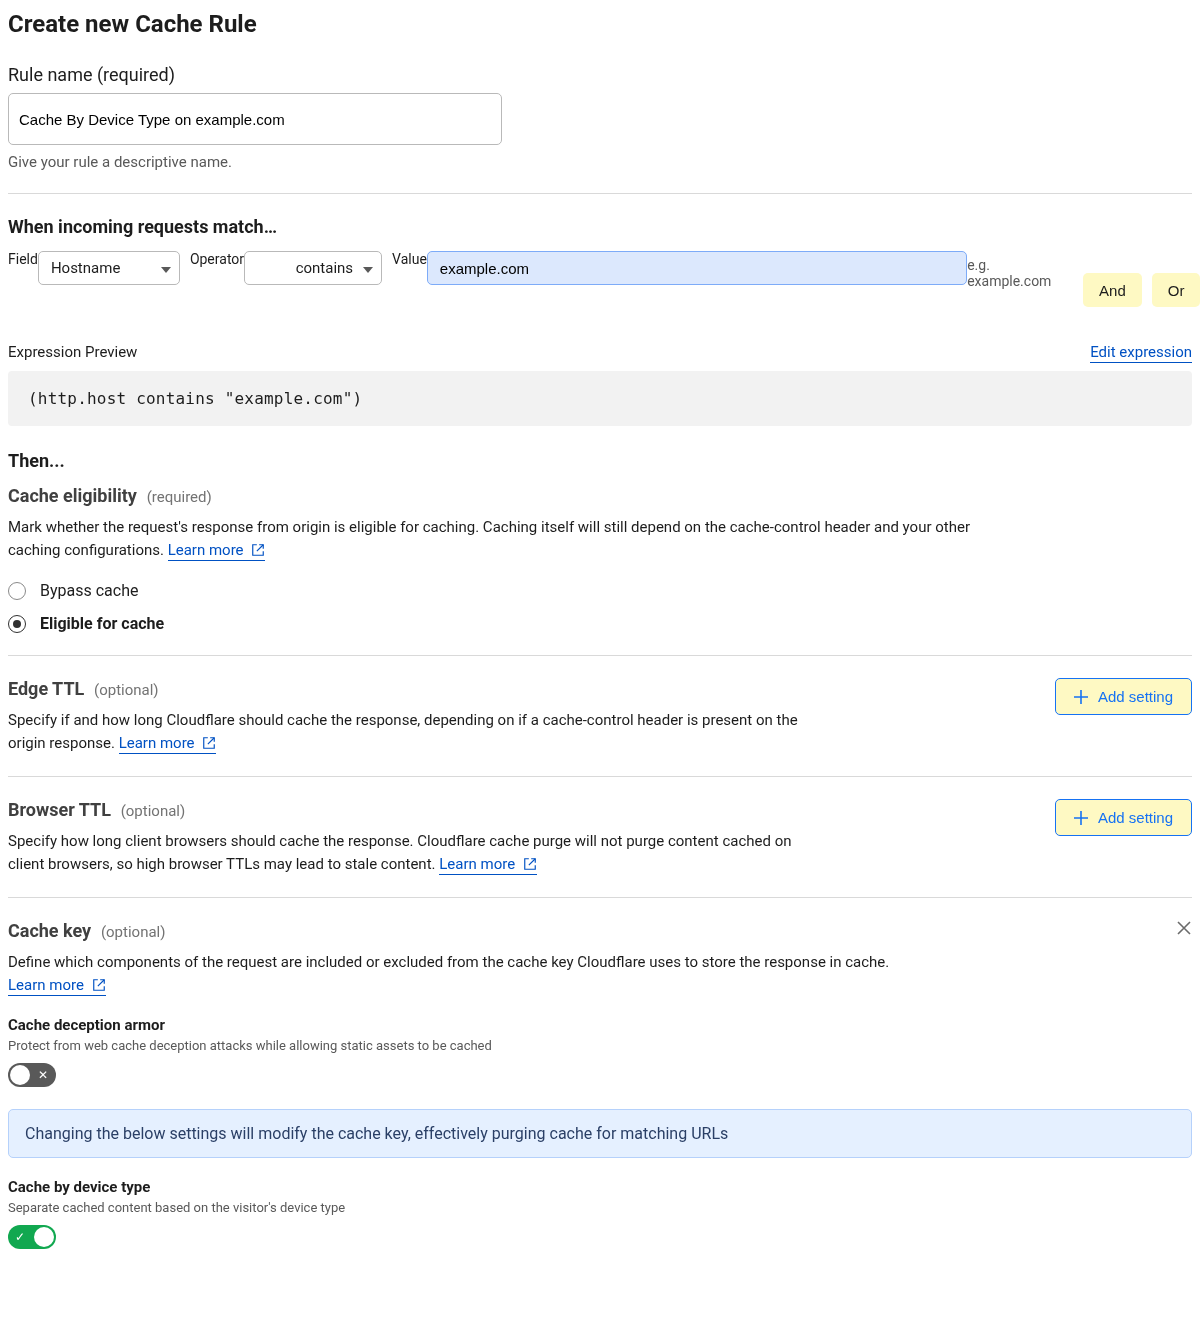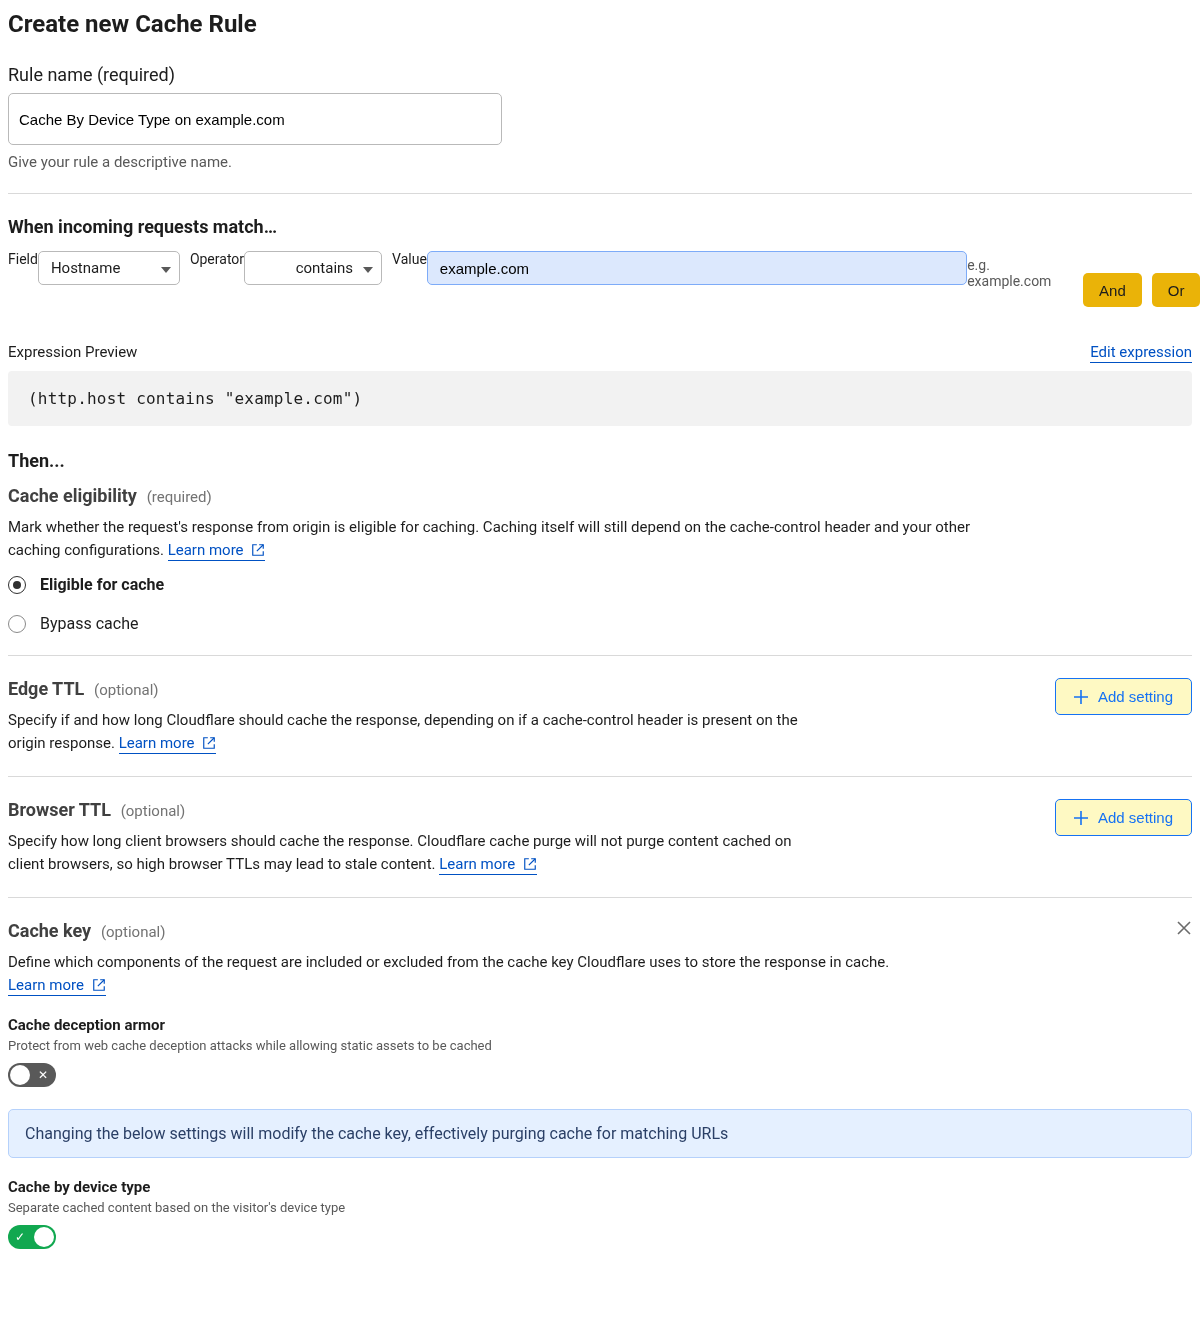--- a/index.html
+++ b/index.html
@@ -54,21 +54,21 @@
   .sel-field    { width:142px; }
   .sel-operator { width:138px;justify-content:flex-end; }
   input.value {
     height:34px; width:562px; padding:0 12px;
     border:1px solid #7dabf8; background:var(--bg-blue-lt2);
     border-radius:5px; font-size:15px;
   }
   .sub-hint { font-size:14px; color:var(--text-muted); margin-top:6px; }
   .btn-gray {
     height:34px; padding:0 16px; border:0; border-radius:5px;
-    background:#eab308; color:var(--text); font-size:15px; cursor:pointer;
+    background:#fef9c3; color:var(--text); font-size:15px; cursor:pointer;
   }
 
   
   .expr-head { display:flex; justify-content:space-between; align-items:baseline; margin-top:36px; }
   .expr-head span { font-size:15px; color:var(--text); }
   a.link { color:var(--link); text-decoration:none; border-bottom:1px solid var(--link); padding-bottom:1px; }
   pre.expr {
     margin:8px 0 0 0; background:var(--bg-gray);
     padding:18px 20px; border-radius:4px;
     font-family: ui-monospace, Menlo, Consolas, monospace;
@@ -218,27 +218,27 @@
       <a href="#" class="link">
         <span>Learn more</span>
         <svg class="ext-svg" width="14" height="14" viewBox="0 0 24 24" fill="none" stroke="#0051c3" stroke-width="2">
             <path d="M14 3h7v7"></path>
             <path d="M10 14L21 3"></path>
             <path d="M21 14v7H3V3h7"></path>
           </svg>
       </a>
     </div>
 
+    <div class="radio-row" style="margin-top:20px;">
+      <span class="radio"></span>
+      <span class="radio-lbl">Bypass cache</span>
+    </div>
     <div class="radio-row">
       <span class="radio checked"></span>
       <span class="radio-lbl bold">Eligible for cache</span>
-    </div>
-    <div class="radio-row" style="margin-top:20px;">
-      <span class="radio"></span>
-      <span class="radio-lbl">Bypass cache</span>
     </div>
   </div>
 
   <hr class="hr">
 
   
   <div class="block">
     <div class="block-head">
       <div>
         <div>

